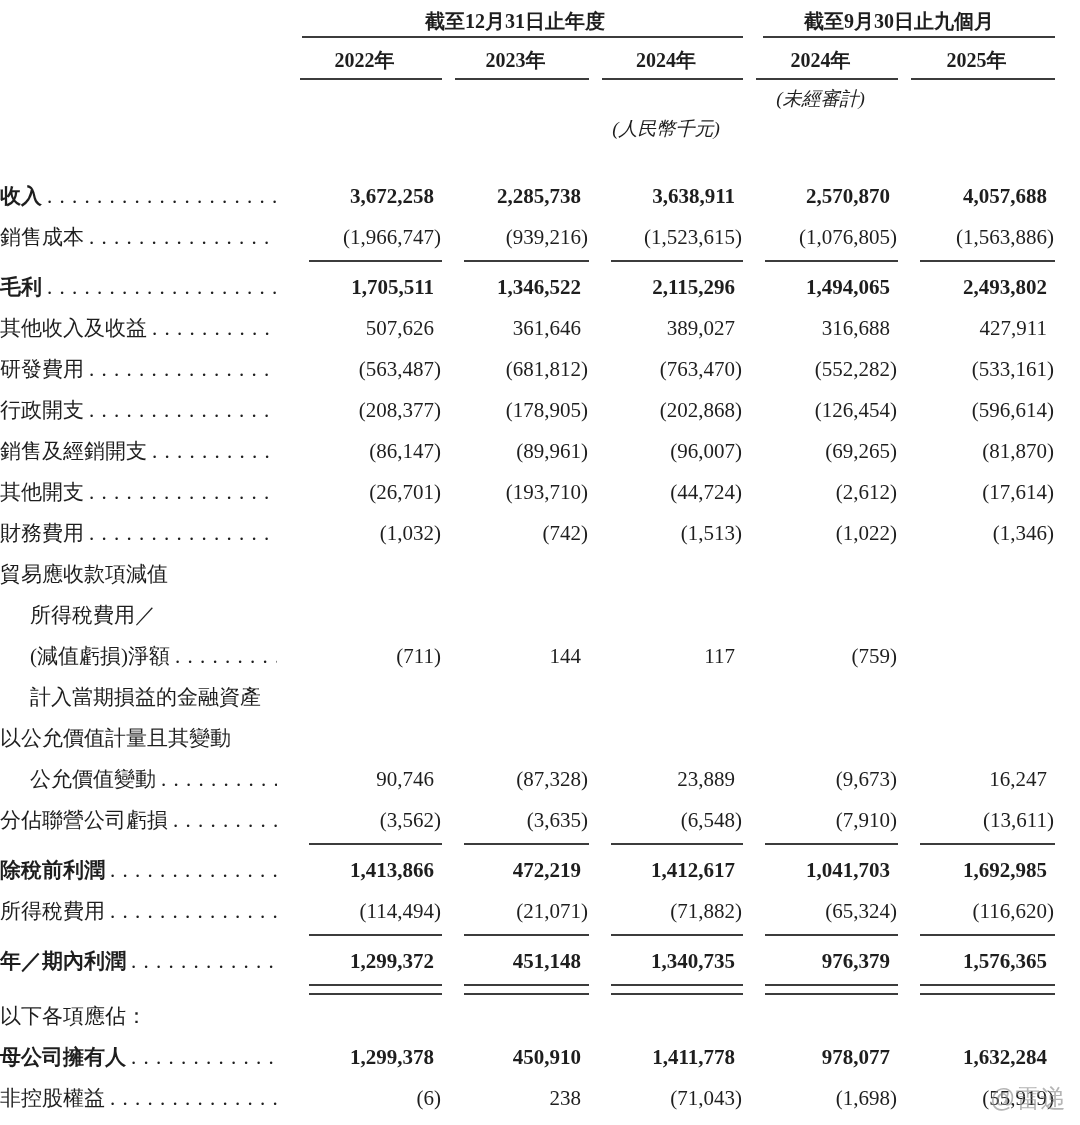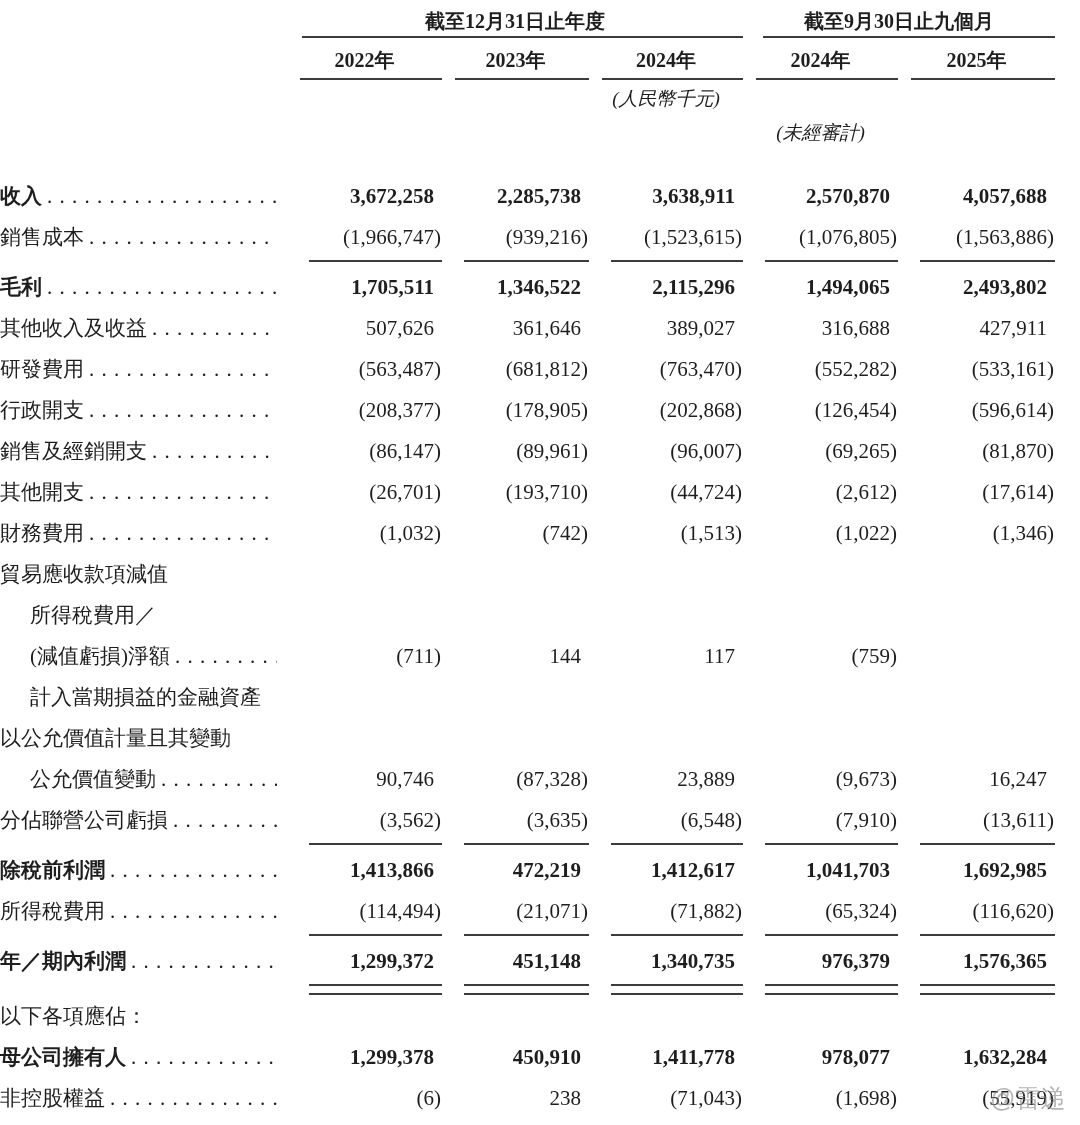--- a/index.html
+++ b/index.html
@@ -108,25 +108,25 @@
       <div class="ycell" style="grid-column: 6; text-align: center;">2025年</div>
     </div>
   <div class="grid yrule-row" id="yrule-row">
       <div class="yseg" style="grid-column: 2;"></div>
       <div class="yseg" style="grid-column: 3;"></div>
       <div class="yseg" style="grid-column: 4;"></div>
       <div class="yseg" style="grid-column: 5;"></div>
       <div class="yseg" style="grid-column: 6;"></div>
     </div>
 
+  <div class="grid note-row n1">
+    <div class="note" style="grid-column:5">(未經審計)</div>
+  </div>
   <div class="grid note-row n2">
     <div class="note" style="grid-column:4">(人民幣千元)</div>
-  </div>
-  <div class="grid note-row n1">
-    <div class="note" style="grid-column:5">(未經審計)</div>
   </div>
 
   <div id="tbody">
       <div class="grid row bold">
         <div class="labelcell">
           <span class="txt">收入</span>
           <span class="leader">. . . . . . . . . . . . . . . . . . . . . . . . . . . . . . . . . . . . . . . . . . . . . . . . . . . . . . . . . . . .</span>
         </div>
         <div class="cell">3,672,258</div>
         <div class="cell">2,285,738</div>

